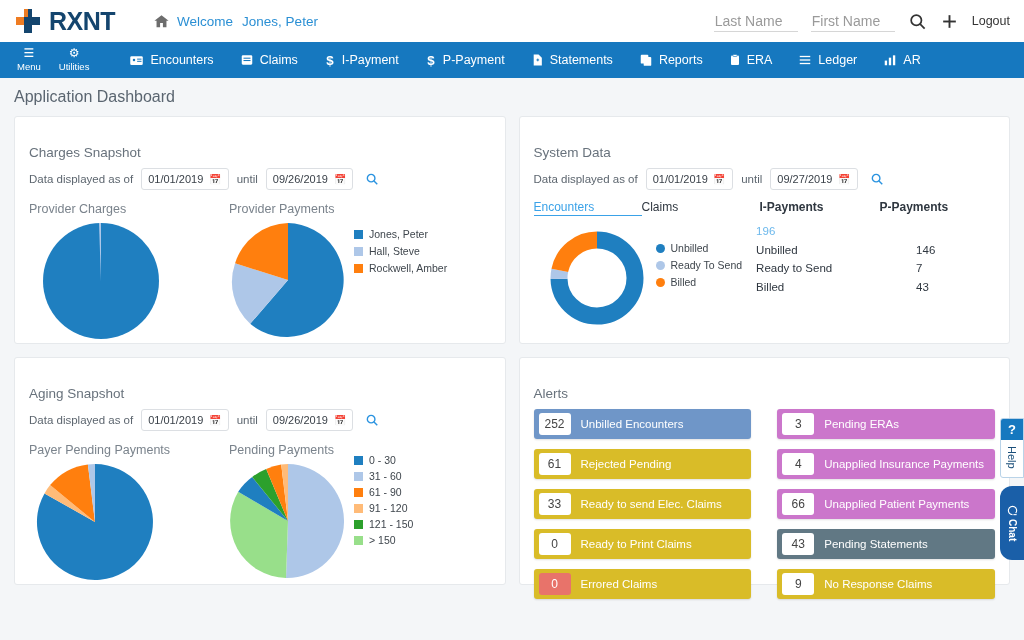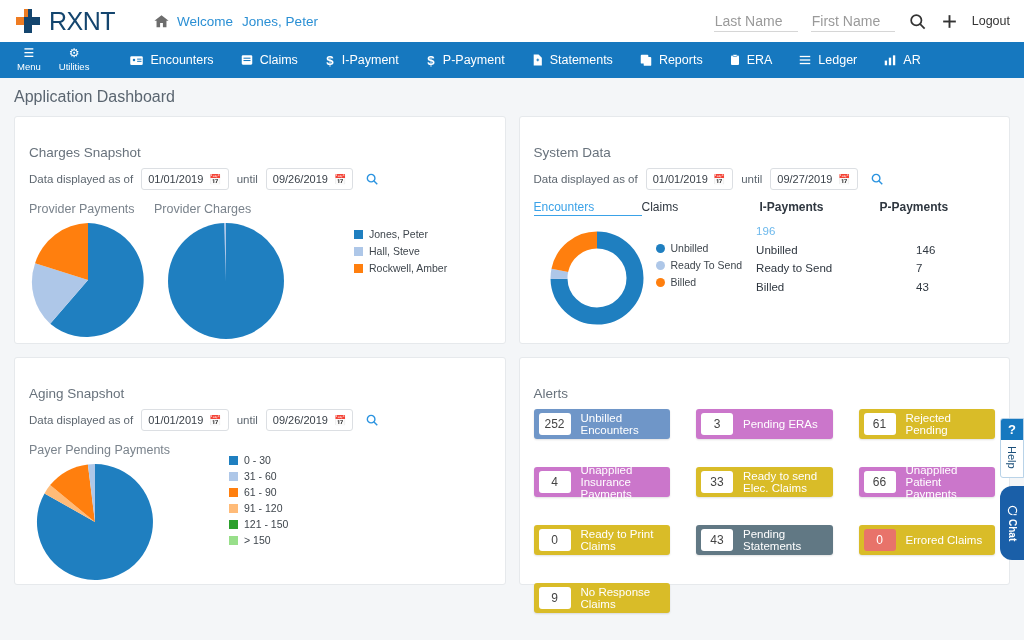--- a/index.html
+++ b/index.html
@@ -12,21 +12,21 @@
   .app { position: relative; width: 1024px; height: 640px; background: #f4f6f8; }
 
   
   .topbar {
     height: 42px; background: #ffffff;
     display: flex; align-items: center; padding: 0 14px;
     position: relative;
   }
   .logo { display: flex; align-items: center; gap: 7px; }
   .logo-mark { width: 28px; height: 28px; position: relative; }
-  .logo-text { font-size: 25px; font-weight: normal; color: #14456e; letter-spacing: -0.5px; }
+  .logo-text { font-size: 25px; font-weight: bold; color: #14456e; letter-spacing: -0.5px; }
   .welcome-wrap { display: flex; align-items: center; gap: 7px; margin-left: 38px; }
   .home-icon { color: #6d6d6d; display: flex; }
   .welcome-label { color: #2a8fd4; font-size: 13.5px; }
   .user-name { color: #2a8fd4; font-size: 13.5px; margin-left: 2px; }
   .top-right { margin-left: auto; display: flex; align-items: center; gap: 13px; }
   .name-input {
     border: none; border-bottom: 1px solid #d6d6d6; background: transparent;
     font-size: 14px; color: #555; font-family: "Liberation Sans", sans-serif;
     width: 84px; padding: 2px 1px; outline: none;
   }
@@ -99,21 +99,21 @@
   .sd-tabs { display: flex; margin-top: 10px; }
   .sd-tab { font-size: 12px; color: #2f3740; cursor: pointer; }
   .sd-tab.active { color: #3aa2e8; border-bottom: 1px solid #3aa2e8; padding-bottom: 1px; }
   .sd-body { display: flex; margin-top: 8px; }
   .sd-table { font-size: 11.5px; color: #2f3740; }
   .sd-trow { display: flex; line-height: 1.62; }
   .sd-trow .k { width: 160px; }
   .sd-trow.total .k, .sd-trow.total .v { color: #6cb8ec; }
 
   
-  .alerts-grid { display: grid; grid-template-columns: 1fr 1fr 1fr; gap: 28px 26px; }
+  .alerts-grid { display: grid; grid-template-columns: 1fr 1fr; gap: 10px 26px; }
   .alert {
     height: 30px; border-radius: 3px; display: flex; align-items: center;
     padding: 0 5px; cursor: pointer; box-shadow: 0 1px 2px rgba(0,0,0,.12);
   }
   .alert-count {
     background: #fff; border-radius: 3px; min-width: 32px; height: 22px;
     display: flex; align-items: center; justify-content: center;
     font-size: 12px; color: #444; margin-right: 10px; padding: 0 4px;
   }
   .alert-count.danger { background: #e8736a; color: #fff; }
@@ -306,34 +306,34 @@
         </div>
         <span class="search-ico">
           <svg width="14" height="14" viewBox="0 0 24 24" fill="none" stroke="#2a93e0" stroke-width="2.4">
             <circle cx="10.5" cy="10.5" r="6.5"></circle>
               <line x1="15.4" y1="15.4" x2="21" y2="21"></line>
           </svg>
         </span>
       </div>
 
       <div class="charts-row">
-        <div class="chart-block" style="width:125px;">
-          <span class="chart-caption">Provider Payments</span>
-          <svg width="118" height="120" viewBox="0 0 118 120">
-
-            <path d="M59 60 L59 3 A57 57 0 1 1 21.2 103.8 Z" fill="#1f7fc0"></path>
-            <path d="M59 60 L21.2 103.8 A57 57 0 0 1 6.1 43.3 Z" fill="#aec7e8"></path>
-            <path d="M59 60 L6.1 43.3 A57 57 0 0 1 59 3 Z" fill="#ff7f0e"></path>
-          </svg>
-        </div>
         <div class="chart-block" style="width:200px;align-items:flex-start;">
           <span class="chart-caption">Provider Charges</span>
           <svg width="120" height="122" viewBox="0 0 120 122" style="margin-left:12px;">
             <circle cx="60" cy="61" r="58" fill="#1f7fc0"></circle>
             <path d="M60 61 L60 3 A58 58 0 0 0 58.0 3.03 Z" fill="#aec7e8"></path>
+          </svg>
+        </div>
+        <div class="chart-block" style="width:125px;">
+          <span class="chart-caption">Provider Payments</span>
+          <svg width="118" height="120" viewBox="0 0 118 120">
+
+            <path d="M59 60 L59 3 A57 57 0 1 1 21.2 103.8 Z" fill="#1f7fc0"></path>
+            <path d="M59 60 L21.2 103.8 A57 57 0 0 1 6.1 43.3 Z" fill="#aec7e8"></path>
+            <path d="M59 60 L6.1 43.3 A57 57 0 0 1 59 3 Z" fill="#ff7f0e"></path>
           </svg>
         </div>
         <div class="legend">
           <div class="legend-row">
             <span class="swatch" style="background:#1f7fc0"></span>
             <span>Jones, Peter</span>
           </div>
           <div class="legend-row">
             <span class="swatch" style="background:#aec7e8"></span>
             <span>Hall, Steve</span>
@@ -440,20 +440,32 @@
 
       <div class="charts-row">
         <div class="chart-block" style="width:200px;align-items:flex-start;">
           <span class="chart-caption">Payer Pending Payments</span>
           <svg width="120" height="122" viewBox="0 0 120 122" style="margin-left:6px;">
 
             <path d="M60 61 L60 3 A58 58 0 1 1 9.5 32.4 Z" fill="#1f7fc0"></path>
             <path d="M60 61 L9.5 32.4 A58 58 0 0 1 15.1 24.1 Z" fill="#ffbb78"></path>
             <path d="M60 61 L15.1 24.1 A58 58 0 0 1 52.9 3.4 Z" fill="#ff7f0e"></path>
             <path d="M60 61 L52.9 3.4 A58 58 0 0 1 60 3 Z" fill="#aec7e8"></path>
+          </svg>
+        </div>
+        <div class="chart-block" style="width:125px;">
+          <span class="chart-caption">Pending Payments</span>
+          <svg width="118" height="120" viewBox="0 0 118 120">
+
+            <path d="M59 60 L59 3 A57 57 0 1 1 57.0 117.0 Z" fill="#aec7e8"></path>
+            <path d="M59 60 L57.0 117.0 A57 57 0 0 1 9.2 30.8 Z" fill="#98df8a"></path>
+            <path d="M59 60 L9.2 30.8 A57 57 0 0 1 23.2 16.0 Z" fill="#1f7fc0"></path>
+            <path d="M59 60 L23.2 16.0 A57 57 0 0 1 37.2 8.0 Z" fill="#2ca02c"></path>
+            <path d="M59 60 L37.2 8.0 A57 57 0 0 1 52.2 3.6 Z" fill="#ff7f0e"></path>
+            <path d="M59 60 L52.2 3.6 A57 57 0 0 1 59 3 Z" fill="#ffbb78"></path>
           </svg>
         </div>
         <div class="legend" style="margin-top:11px;gap:4px;">
           <div class="legend-row">
             <span class="swatch" style="background:#1f7fc0"></span>
             <span>0 - 30</span>
           </div>
           <div class="legend-row">
             <span class="swatch" style="background:#aec7e8"></span>
             <span>31 - 60</span>

